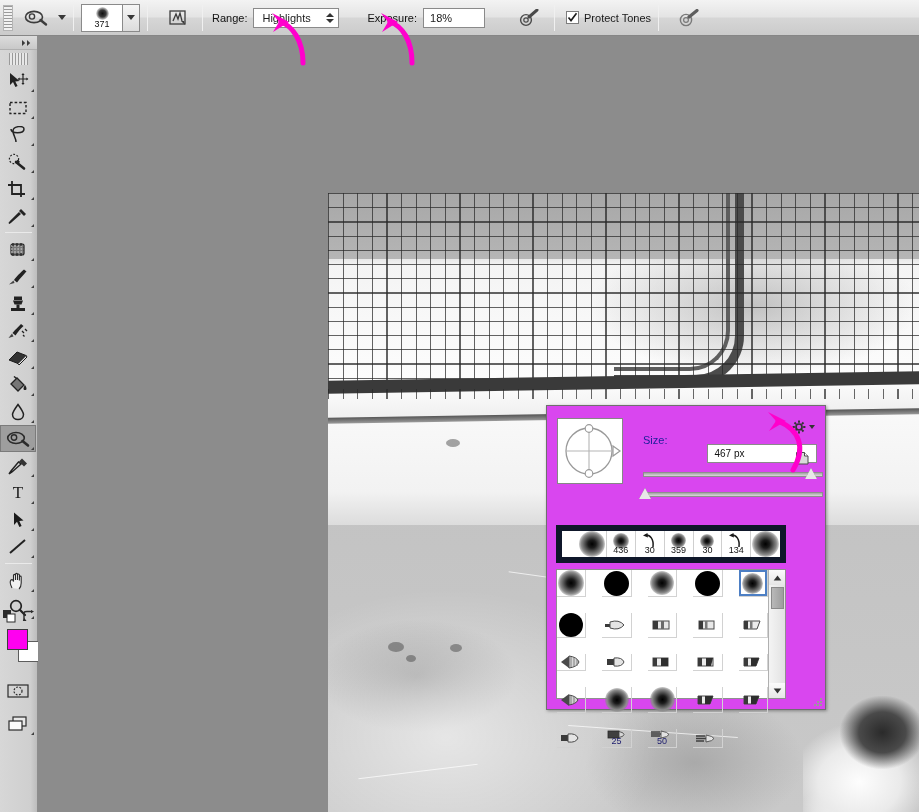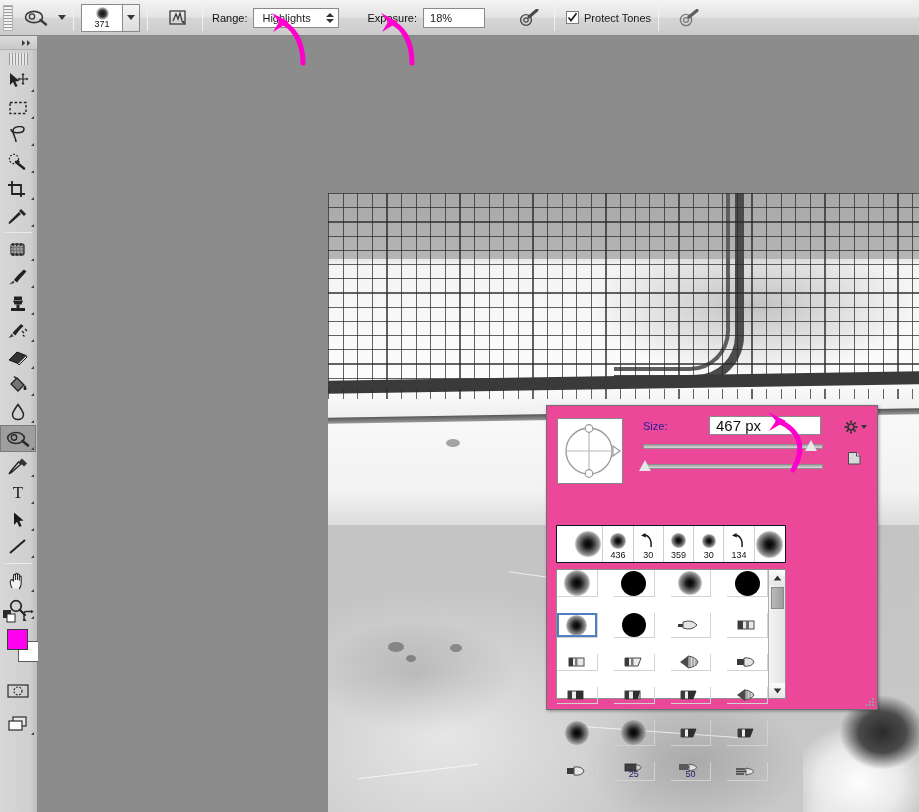--- a/index.html
+++ b/index.html
@@ -194,73 +194,73 @@
   }
   #photo .speck {
     position: absolute; background: rgba(60,60,60,.45); border-radius: 50%;
   }
   #photo .scratch {
     position: absolute; background: rgba(255,255,255,.7); height: 1px;
   }
 
   
   #brush-panel {
-    position: absolute; left: 546px; top: 405px; width: 332px; height: 305px;
-    background: #ec4899; border: 1px solid #6f6f6f;
+    position: absolute; left: 546px; top: 405px; width: 280px; height: 305px;
+    background: #d946ef; border: 1px solid #6f6f6f;
     box-shadow: 1px 1px 3px rgba(0,0,0,.35);
   }
   #bp-top { position: relative; height: 105px; padding: 10px 8px 0 10px; }
   #bp-tip {
     position: absolute; left: 10px; top: 12px; width: 66px; height: 66px;
     background: #fff; border: 1px solid #868686;
   }
   .bp-row { display: flex; align-items: center; margin-left: 86px; }
   .bp-lab { width: 66px; color: #20209a; font-size: 11px; }
   .bp-val {
     height: 19px; width: 112px; background: #fff; border: 1px solid #8a8a8a;
-    display: flex; align-items: center; padding-left: 6px; font-size: 15px; color: #111;
+    display: flex; align-items: center; padding-left: 6px; font-size: 10px; color: #111; margin-top: 28px;
   }
   .bp-slider { margin: 5px 0 8px 86px; width: 180px; height: 12px; position: relative; }
   .bp-track {
     position: absolute; left: 0; top: 4px; width: 100%; height: 5px;
     background: linear-gradient(to bottom,#a6a6a6,#d8d8d8); border: 1px solid #8e8e8e;
   }
   .bp-thumb {
     position: absolute; top: 0; width: 0; height: 0;
     border-left: 6px solid transparent; border-right: 6px solid transparent;
     border-bottom: 11px solid #e8e8e8;
     filter: drop-shadow(0 0 0.6px #6a6a6a);
   }
   #bp-gear { position: absolute; right: 10px; top: 14px; display: flex; align-items: center; }
   #bp-newpreset {
     position: absolute; right: 16px; top: 46px; width: 13px; height: 13px;
   }
   #bp-recent {
     position: absolute; left: 9px; top: 119px; width: 230px; height: 38px;
-    background: #fff; border: 1px solid #0f172a; display: flex; padding-left: 16px;
+    background: #fff; border: 6px solid #0f172a; display: flex; padding-left: 16px;
   }
   .recent-cell {
     width: 32px; height: 100%; border-right: 1px solid #cfcfcf;
     display: flex; flex-direction: column; align-items: center; justify-content: center;
     position: relative;
   }
   .recent-cell:last-child { border-right: none; }
   .recent-cell .num { font-size: 9px; color: #111; line-height: 9px; position: absolute; bottom: 2px; }
   .soft-dot {
     border-radius: 50%;
     background: radial-gradient(circle, #000 0%, #1c1c1c 22%, #8a8a8a 58%, rgba(255,255,255,0) 80%);
   }
   .hard-dot { border-radius: 50%; background: #000; }
   #bp-grid-wrap {
     position: absolute; left: 9px; top: 163px; width: 230px; height: 130px;
     background: #fff; border: 1px solid #8f8f8f; display: flex;
   }
   #bp-grid {
     width: 212px; height: 100%;
-    display: grid; grid-template-columns: repeat(4, 1fr); grid-template-rows: repeat(4, 1fr); gap: 16px;
+    display: grid; grid-template-columns: repeat(5, 1fr); grid-template-rows: repeat(4, 1fr); gap: 16px;
   }
   .gcell {
     border-right: 1px solid #d2d2d2; border-bottom: 1px solid #d2d2d2;
     display: flex; align-items: center; justify-content: center; position: relative;
   }
   .gcell.sel { box-shadow: inset 0 0 0 2px #4d7fc4; }
   .gcell .num { position: absolute; bottom: 1px; font-size: 9px; color: #1c1c6e; line-height: 9px; }
   #bp-scroll {
     width: 17px; height: 100%; background: linear-gradient(to right,#f4f4f4,#e2e2e2);
     border-left: 1px solid #b0b0b0; position: relative;

